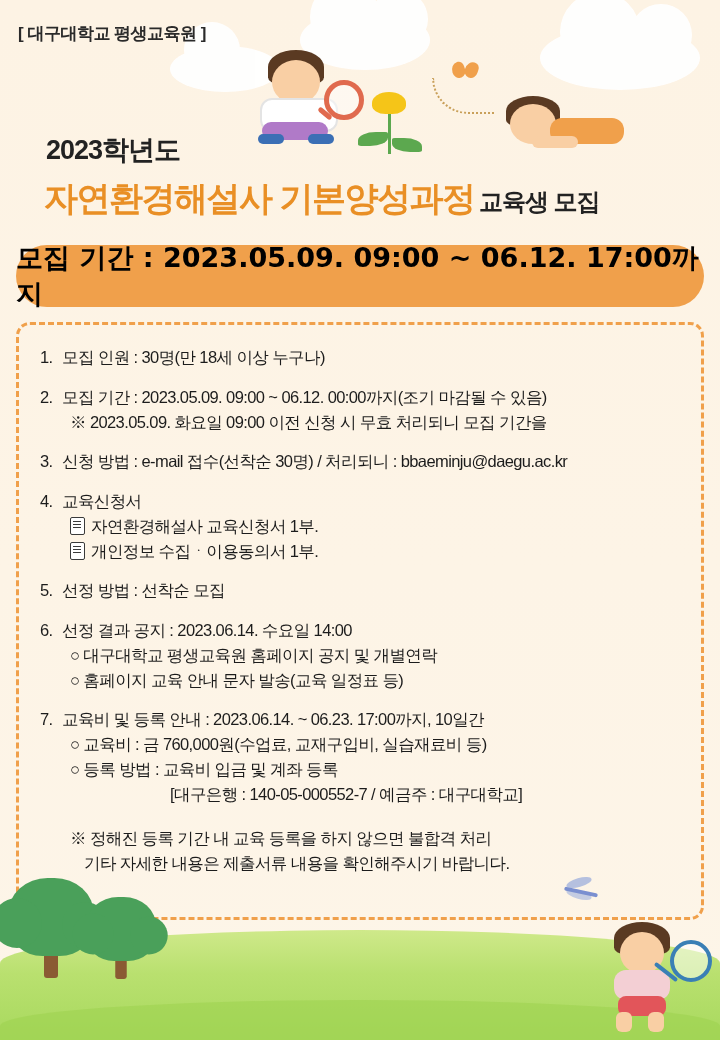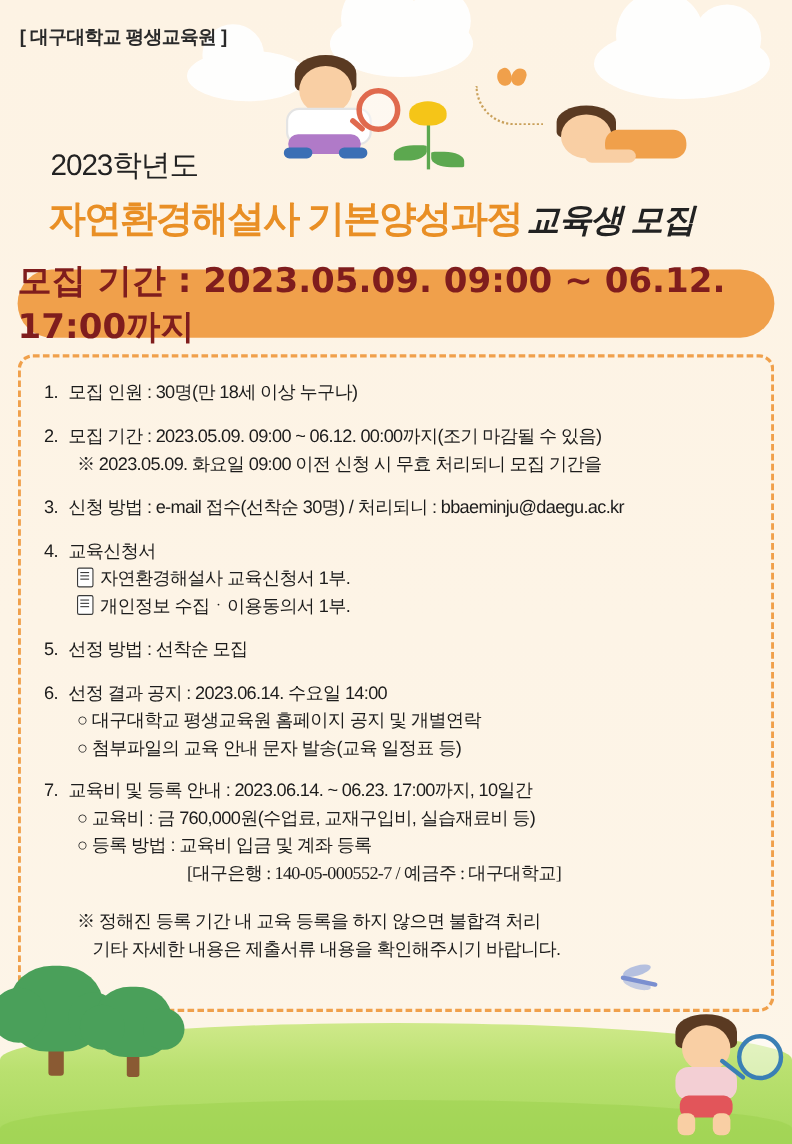--- a/index.html
+++ b/index.html
@@ -48,60 +48,59 @@
     letter-spacing: -0.5px;
     white-space: nowrap;
   }
 
   
   .title-year {
     position: absolute;
     left: 46px;
     top: 132px;
     font-size: 27px;
-    font-weight: normal;
+    font-weight: bold;
     color: #222;
     letter-spacing: -1px;
   }
   .title-main {
     position: absolute;
     left: 44px;
     top: 176px;
     white-space: nowrap;
   }
   .title-main .strong {
     font-size: 34px;
     font-weight: bold;
     color: #e98f25;
     letter-spacing: -1.5px;
   }
   .title-main .plain {
-    font-size: 30px;
+    font-size: 24px;
     font-weight: bold;
     color: #222;
     letter-spacing: -1px;
-    font-style: italic;
   }
 
   
   .period-banner {
     position: absolute;
     left: 16px;
     top: 245px;
     width: 688px;
     height: 62px;
     background: #f0a04b;
     border-radius: 31px;
     display: flex;
     align-items: center;
     justify-content: center;
   }
   .period-banner .txt {
-    color: #7f1d1d;
-    font-size: 31px;
+    color: #000000;
+    font-size: 27px;
     font-weight: bold;
     letter-spacing: 0px;
     font-family: "DejaVu Sans", sans-serif;
   }
 
   
   .content-box {
     position: absolute;
     left: 16px;
     top: 322px;
@@ -128,21 +127,21 @@
   }
   .item .line {
     white-space: nowrap;
   }
   .num {
     display: inline-block;
     width: 22px;
   }
   .indent1 { padding-left: 30px; }
   .indent2 { padding-left: 44px; }
-  .indent4 { padding-left: 130px; font-family: Liberation Serif, serif; }
+  .indent4 { padding-left: 130px; }
   .doc-icon {
     display: inline-block;
     width: 13px;
     height: 16px;
     border: 1.5px solid #3a3a3a;
     border-radius: 2px;
     position: relative;
     vertical-align: -3px;
     margin-right: 6px;
     background: #fff;
@@ -402,21 +401,21 @@
       <div class="line indent1"><span class="doc-icon"></span><span>개인정보 수집ㆍ이용동의서 1부.</span></div>
     </div>
 
     <div class="item">
       <div class="line"><span class="num">5.</span><span>선정 방법 : 선착순 모집</span></div>
     </div>
 
     <div class="item">
       <div class="line"><span class="num">6.</span><span>선정 결과 공지 : 2023.06.14. 수요일 14:00</span></div>
       <div class="line indent1"><span>○ 대구대학교 평생교육원 홈페이지 공지 및 개별연락</span></div>
-      <div class="line indent1"><span>○ 첨부파일의 교육 안내 문자 발송(교육 일정표 등)</span></div>
+      <div class="line indent1"><span>○ 홈페이지 교육 안내 문자 발송(교육 일정표 등)</span></div>
     </div>
 
     <div class="item">
       <div class="line"><span class="num">7.</span><span>교육비 및 등록 안내 : 2023.06.14. ~ 06.23. 17:00까지, 10일간</span></div>
       <div class="line indent1"><span>○ 교육비 : 금 760,000원(수업료, 교재구입비, 실습재료비 등)</span></div>
       <div class="line indent1"><span>○ 등록 방법 : 교육비 입금 및 계좌 등록</span></div>
       <div class="line indent4"><span>[대구은행 : 140-05-000552-7 / 예금주 : 대구대학교]</span></div>
     </div>
 
     <div class="item notice">

